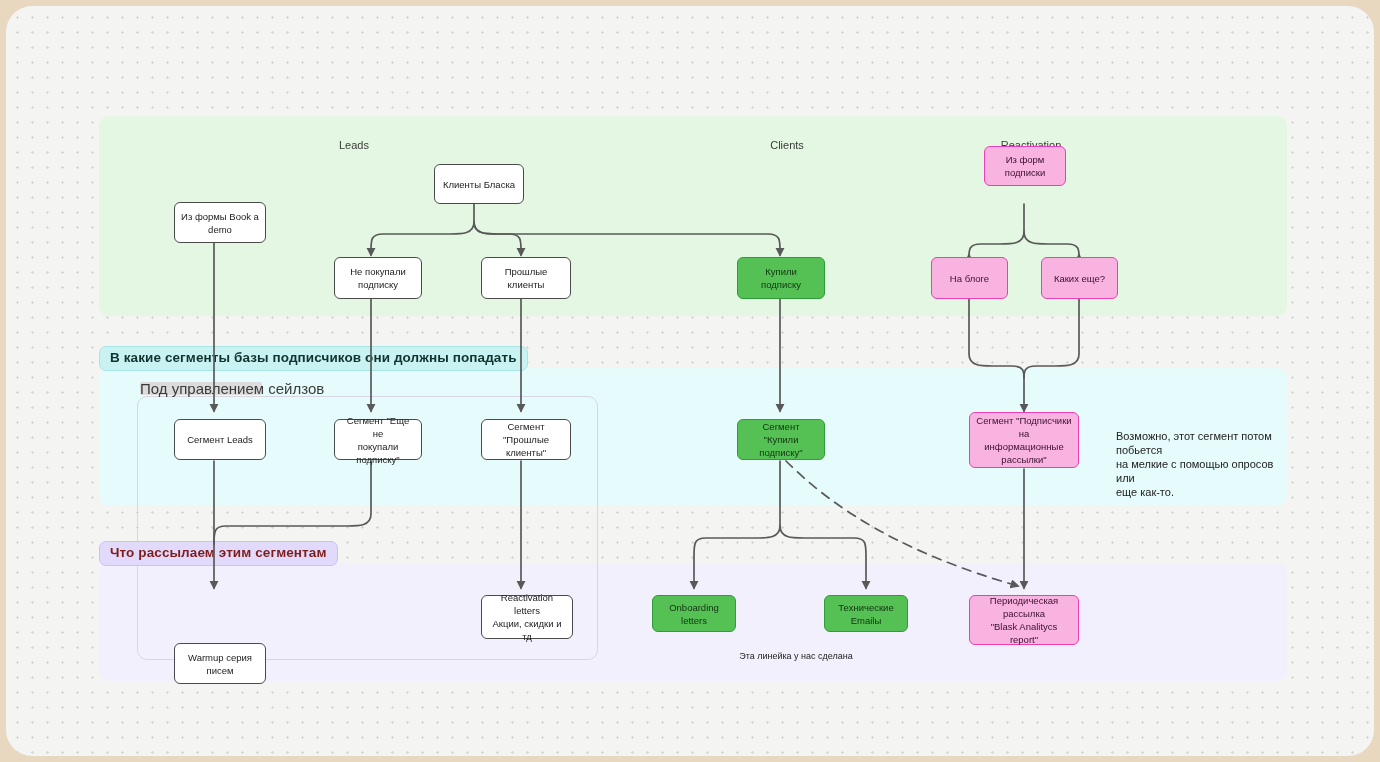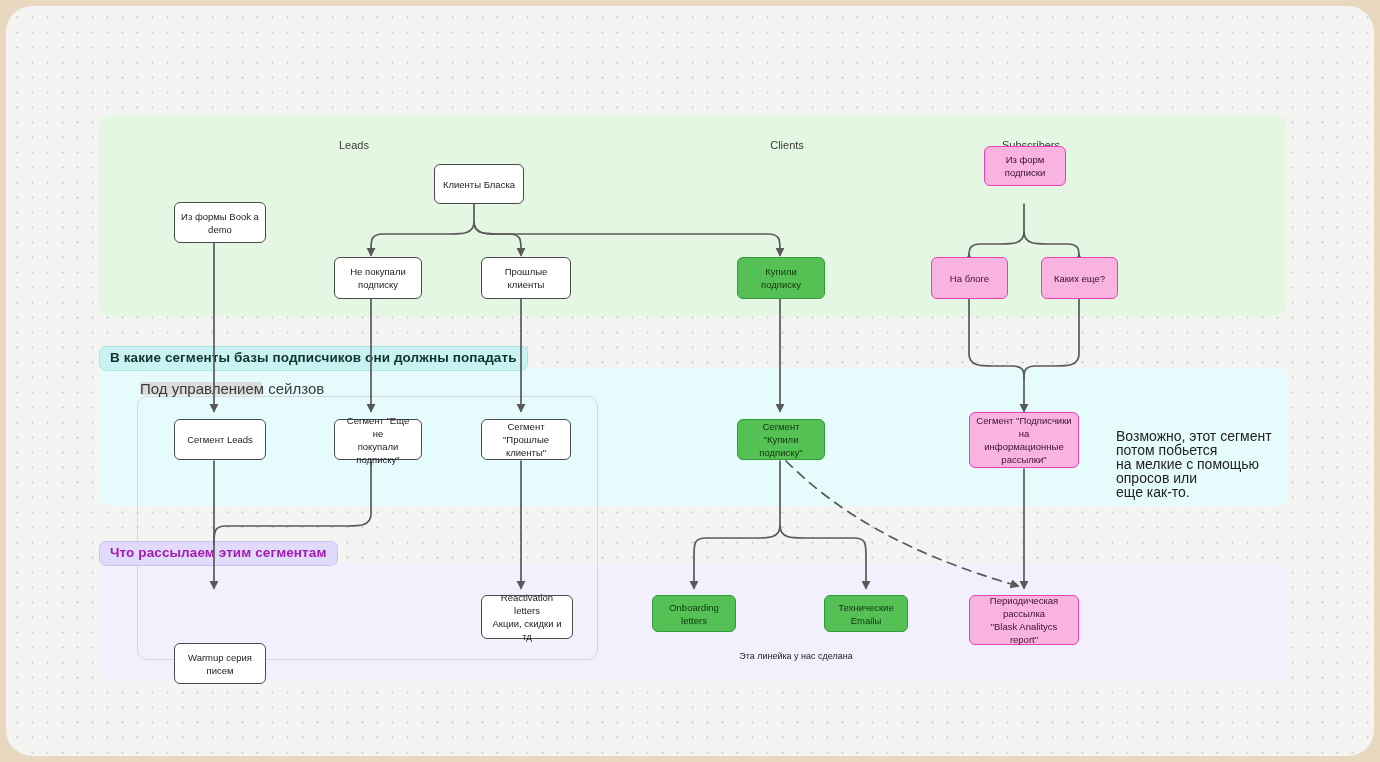--- a/index.html
+++ b/index.html
@@ -29,21 +29,21 @@
   #band-mailings{left:93px;top:557px;width:1188px;height:118px;background:#f2f0fc;}
 
   
   .chip{
     position:absolute;border-radius:7px;padding:3px 10px 4px 10px;
     font-size:13.5px;font-weight:bold;letter-spacing:.1px;white-space:nowrap;
     line-height:16px;
   }
   #chip-sources{left:93px;top:87px;background:#d5f5d3;color:#16331b;border:1px solid #b9e8b6;}
   #chip-segments{left:93px;top:340px;background:#c9f2f2;color:#10332f;border:1px solid #a8e6e6;}
-  #chip-mailings{left:93px;top:535px;background:#e2dafb;color:#a21caf;border:1px solid #cdc0f5;}
+  #chip-mailings{left:93px;top:535px;background:#e2dafb;color:#7f1d1d;border:1px solid #cdc0f5;}
 
   
   #sales-group{
     position:absolute;left:131px;top:390px;width:459px;height:262px;
     border:1px solid #d8d6e2;border-radius:10px;background:transparent;
   }
   #sales-label{
     position:absolute;left:134px;top:376px;width:122px;height:13px;
     background:#dcdcdc;border-radius:2px;
     font-size:15px;color:#3b3b3b;line-height:13px;text-align:center;white-space:nowrap;
@@ -63,21 +63,21 @@
     color:#222;
   }
   .node.white{background:#ffffff;border:1.3px solid #4a4a4a;}
   .node.green{background:#55c155;border:1.3px solid #2f9b3a;color:#123312;}
   .node.pink{background:#f9b3e0;border:1.6px solid #ea3fb5;color:#3a1030;}
   .node span{display:block;}
 
   
   #side-note{
     position:absolute;left:1110px;top:423px;width:165px;
-    font-size:14px;line-height:14px;color:#222;
+    font-size:11px;line-height:14px;color:#222;
   }
   
   #caption-line{
     position:absolute;left:690px;top:645px;width:200px;
     font-size:9px;color:#222;text-align:center;white-space:nowrap;
   }
 
   
   #wires{position:absolute;left:0;top:0;width:1368px;height:750px;pointer-events:none;}
 </style>
@@ -92,21 +92,21 @@
     <div class="band" id="band-mailings"></div>
 
     <div id="sales-group"></div>
     <div id="sales-label">Под управлением сейлзов</div>
 
     <div class="chip" id="chip-segments">В какие сегменты базы подписчиков они должны попадать</div>
     <div class="chip" id="chip-mailings">Что рассылаем этим сегментам</div>
 
     <div class="col-head" id="head-leads">Leads</div>
     <div class="col-head" id="head-clients">Clients</div>
-    <div class="col-head" id="head-subs">Subscribers</div>
+    <div class="col-head" id="head-subs">Reactivation</div>
 
     <svg id="wires" viewBox="0 0 1368 750">
       <defs>
         <marker id="arrow" viewBox="0 0 10 10" refX="8" refY="5" markerWidth="5.5" markerHeight="5.5" orient="auto-start-reverse">
           <path d="M 0 0 L 10 5 L 0 10 z" fill="#595959"></path>
         </marker>
       </defs>
       <g fill="none" stroke="#595959" stroke-width="1.7" stroke-linecap="round" stroke-linejoin="round">
 
         <path d="M 468,188 L 468,216"></path>

